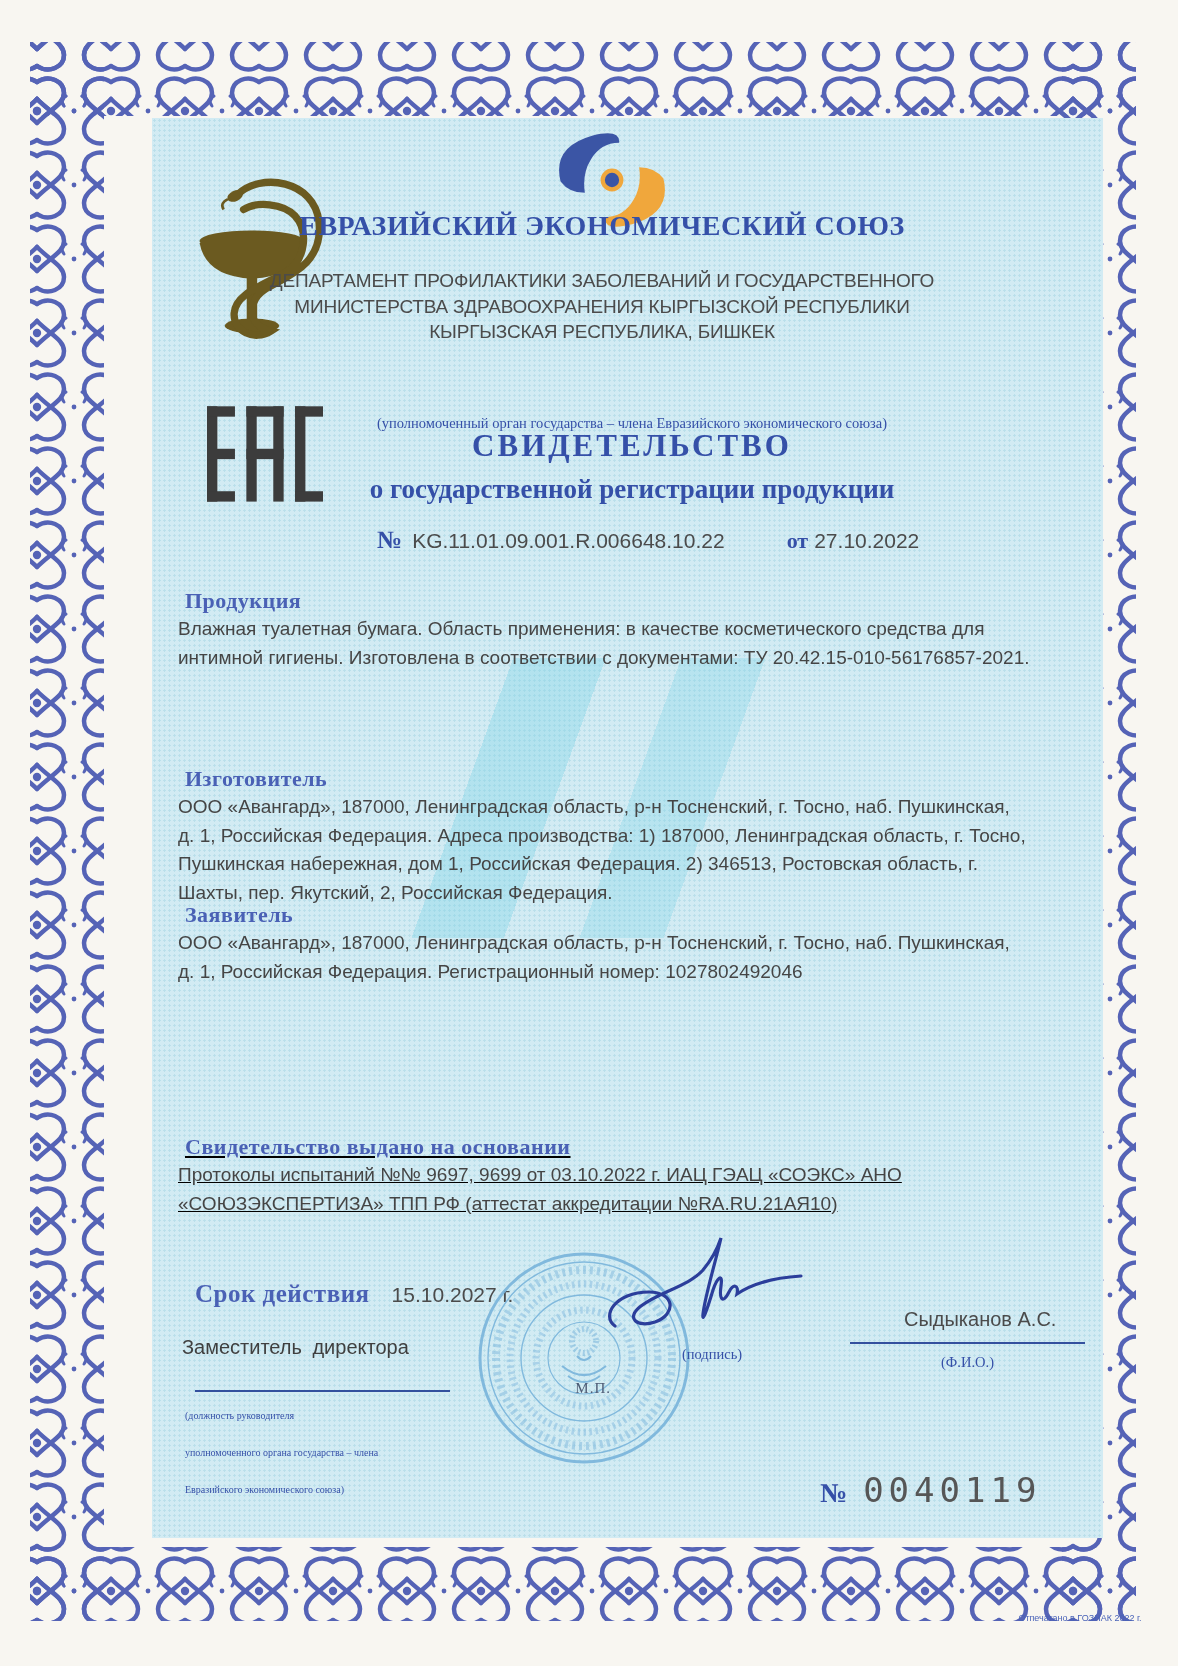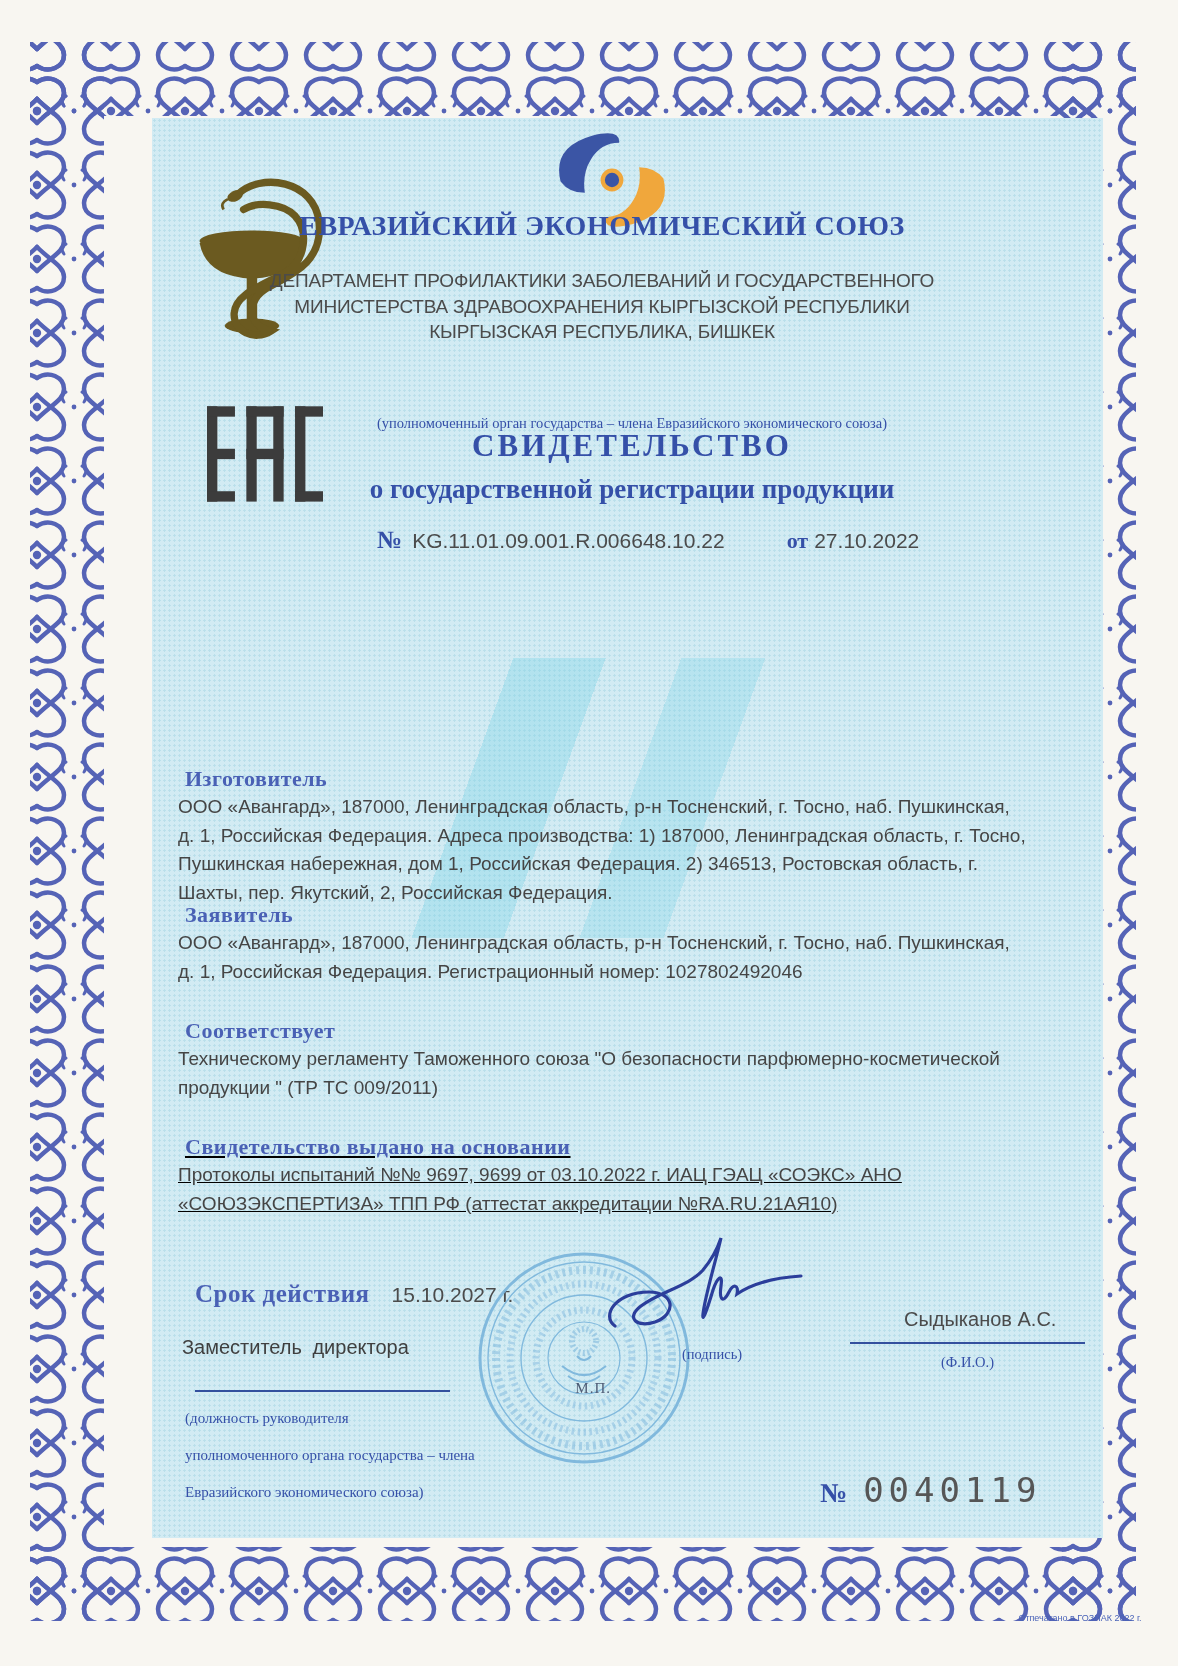--- a/index.html
+++ b/index.html
@@ -39,21 +39,21 @@
   .date-value{font-size:21px;color:#4b4b4b;margin-left:6px;}
   .sec{position:absolute;left:26px;width:866px;}
   .sec-h{font-family:"Liberation Serif",serif;font-weight:bold;font-size:22px;
     color:#4a61b5;letter-spacing:0.5px;margin:0 0 1px 7px;}
   .sec-b{font-size:19px;color:#454545;line-height:1.5;width:852px;margin:0;}
   .validity{position:absolute;left:43px;top:1162px;display:flex;align-items:baseline;}
   .validity-label{font-family:"Liberation Serif",serif;font-weight:bold;font-size:25px;color:#4a61b5;letter-spacing:0.5px;}
   .validity-date{font-size:21px;color:#4b4b4b;margin-left:22px;}
   .position-text{position:absolute;left:30px;top:1218px;font-size:20px;color:#3f3f3f;word-spacing:5px;}
   .sig-line{position:absolute;left:43px;top:1272px;width:255px;border-top:2px solid #33509e;}
-  .note-line{position:absolute;left:33px;font-family:"Liberation Serif",serif;font-size:15px;color:#3550a8;}
+  .note-line{position:absolute;left:33px;font-family:"Liberation Serif",serif;font-size:10px;color:#3550a8;}
   .sig-caption{position:absolute;left:495px;top:1228px;width:130px;text-align:center;
     font-family:"Liberation Serif",serif;font-size:14.5px;color:#3550a8;}
   .fio-name{position:absolute;left:752px;top:1190px;font-size:20px;color:#4b4b4b;}
   .fio-line{position:absolute;left:698px;top:1224px;width:235px;border-top:2px solid #33509e;}
   .fio-caption{position:absolute;left:698px;top:1236px;width:235px;text-align:center;
     font-family:"Liberation Serif",serif;font-size:14.5px;color:#3550a8;}
   .mp-text{position:absolute;left:393px;top:1262px;width:66px;text-align:right;
     font-family:"Liberation Serif",serif;font-size:15px;color:#4c5a74;letter-spacing:1px;}
   .form-num{position:absolute;left:668px;top:1352px;display:flex;align-items:baseline;}
   .form-num-label{font-family:"Liberation Serif",serif;font-weight:bold;font-size:27px;color:#3550a8;}
@@ -142,31 +142,31 @@
     <div class="cert-title">СВИДЕТЕЛЬСТВО</div>
     <div class="cert-subtitle">о государственной регистрации продукции</div>
 
     <div class="num-row">
       <span class="num-label">№</span>
       <span class="num-value">KG.11.01.09.001.R.006648.10.22</span>
       <span class="date-label">от</span>
       <span class="date-value">27.10.2022</span>
     </div>
 
+    <div class="sec" style="top:470px;">
+      <div class="sec-h">Продукция</div>
+      <p class="sec-b">Влажная туалетная бумага. Область применения: в качестве косметического средства для интимной гигиены. Изготовлена в соответствии с документами: ТУ 20.42.15-010-56176857-2021.</p>
+    </div>
     <div class="sec" style="top:648px;">
       <div class="sec-h">Изготовитель</div>
       <p class="sec-b">ООО «Авангард», 187000, Ленинградская область, р-н Тосненский, г. Тосно, наб. Пушкинская, д. 1, Российская Федерация. Адреса производства: 1) 187000, Ленинградская область, г. Тосно, Пушкинская набережная, дом 1, Российская Федерация. 2) 346513, Ростовская область, г. Шахты, пер. Якутский, 2, Российская Федерация.</p>
     </div>
     <div class="sec" style="top:784px;">
       <div class="sec-h">Заявитель</div>
       <p class="sec-b">ООО «Авангард», 187000, Ленинградская область, р-н Тосненский, г. Тосно, наб. Пушкинская, д. 1, Российская Федерация. Регистрационный номер: 1027802492046</p>
-    </div>
-    <div class="sec" style="top:900px;">
-      <div class="sec-h">Соответствует</div>
-      <p class="sec-b">Техническому регламенту Таможенного союза "О безопасности парфюмерно-косметической продукции " (ТР ТС 009/2011)</p>
     </div>
     <div class="sec" style="top:1016px;text-decoration:underline;">
       <div class="sec-h">Свидетельство выдано на основании</div>
       <p class="sec-b">Протоколы испытаний №№ 9697, 9699 от 03.10.2022 г. ИАЦ ГЭАЦ «СОЭКС» АНО «СОЮЗЭКСПЕРТИЗА» ТПП РФ (аттестат аккредитации №RA.RU.21АЯ10)</p>
     </div>
 
     <div class="validity">
       <span class="validity-label">Срок действия</span>
       <span class="validity-date">15.10.2027 г.</span>
     </div>

